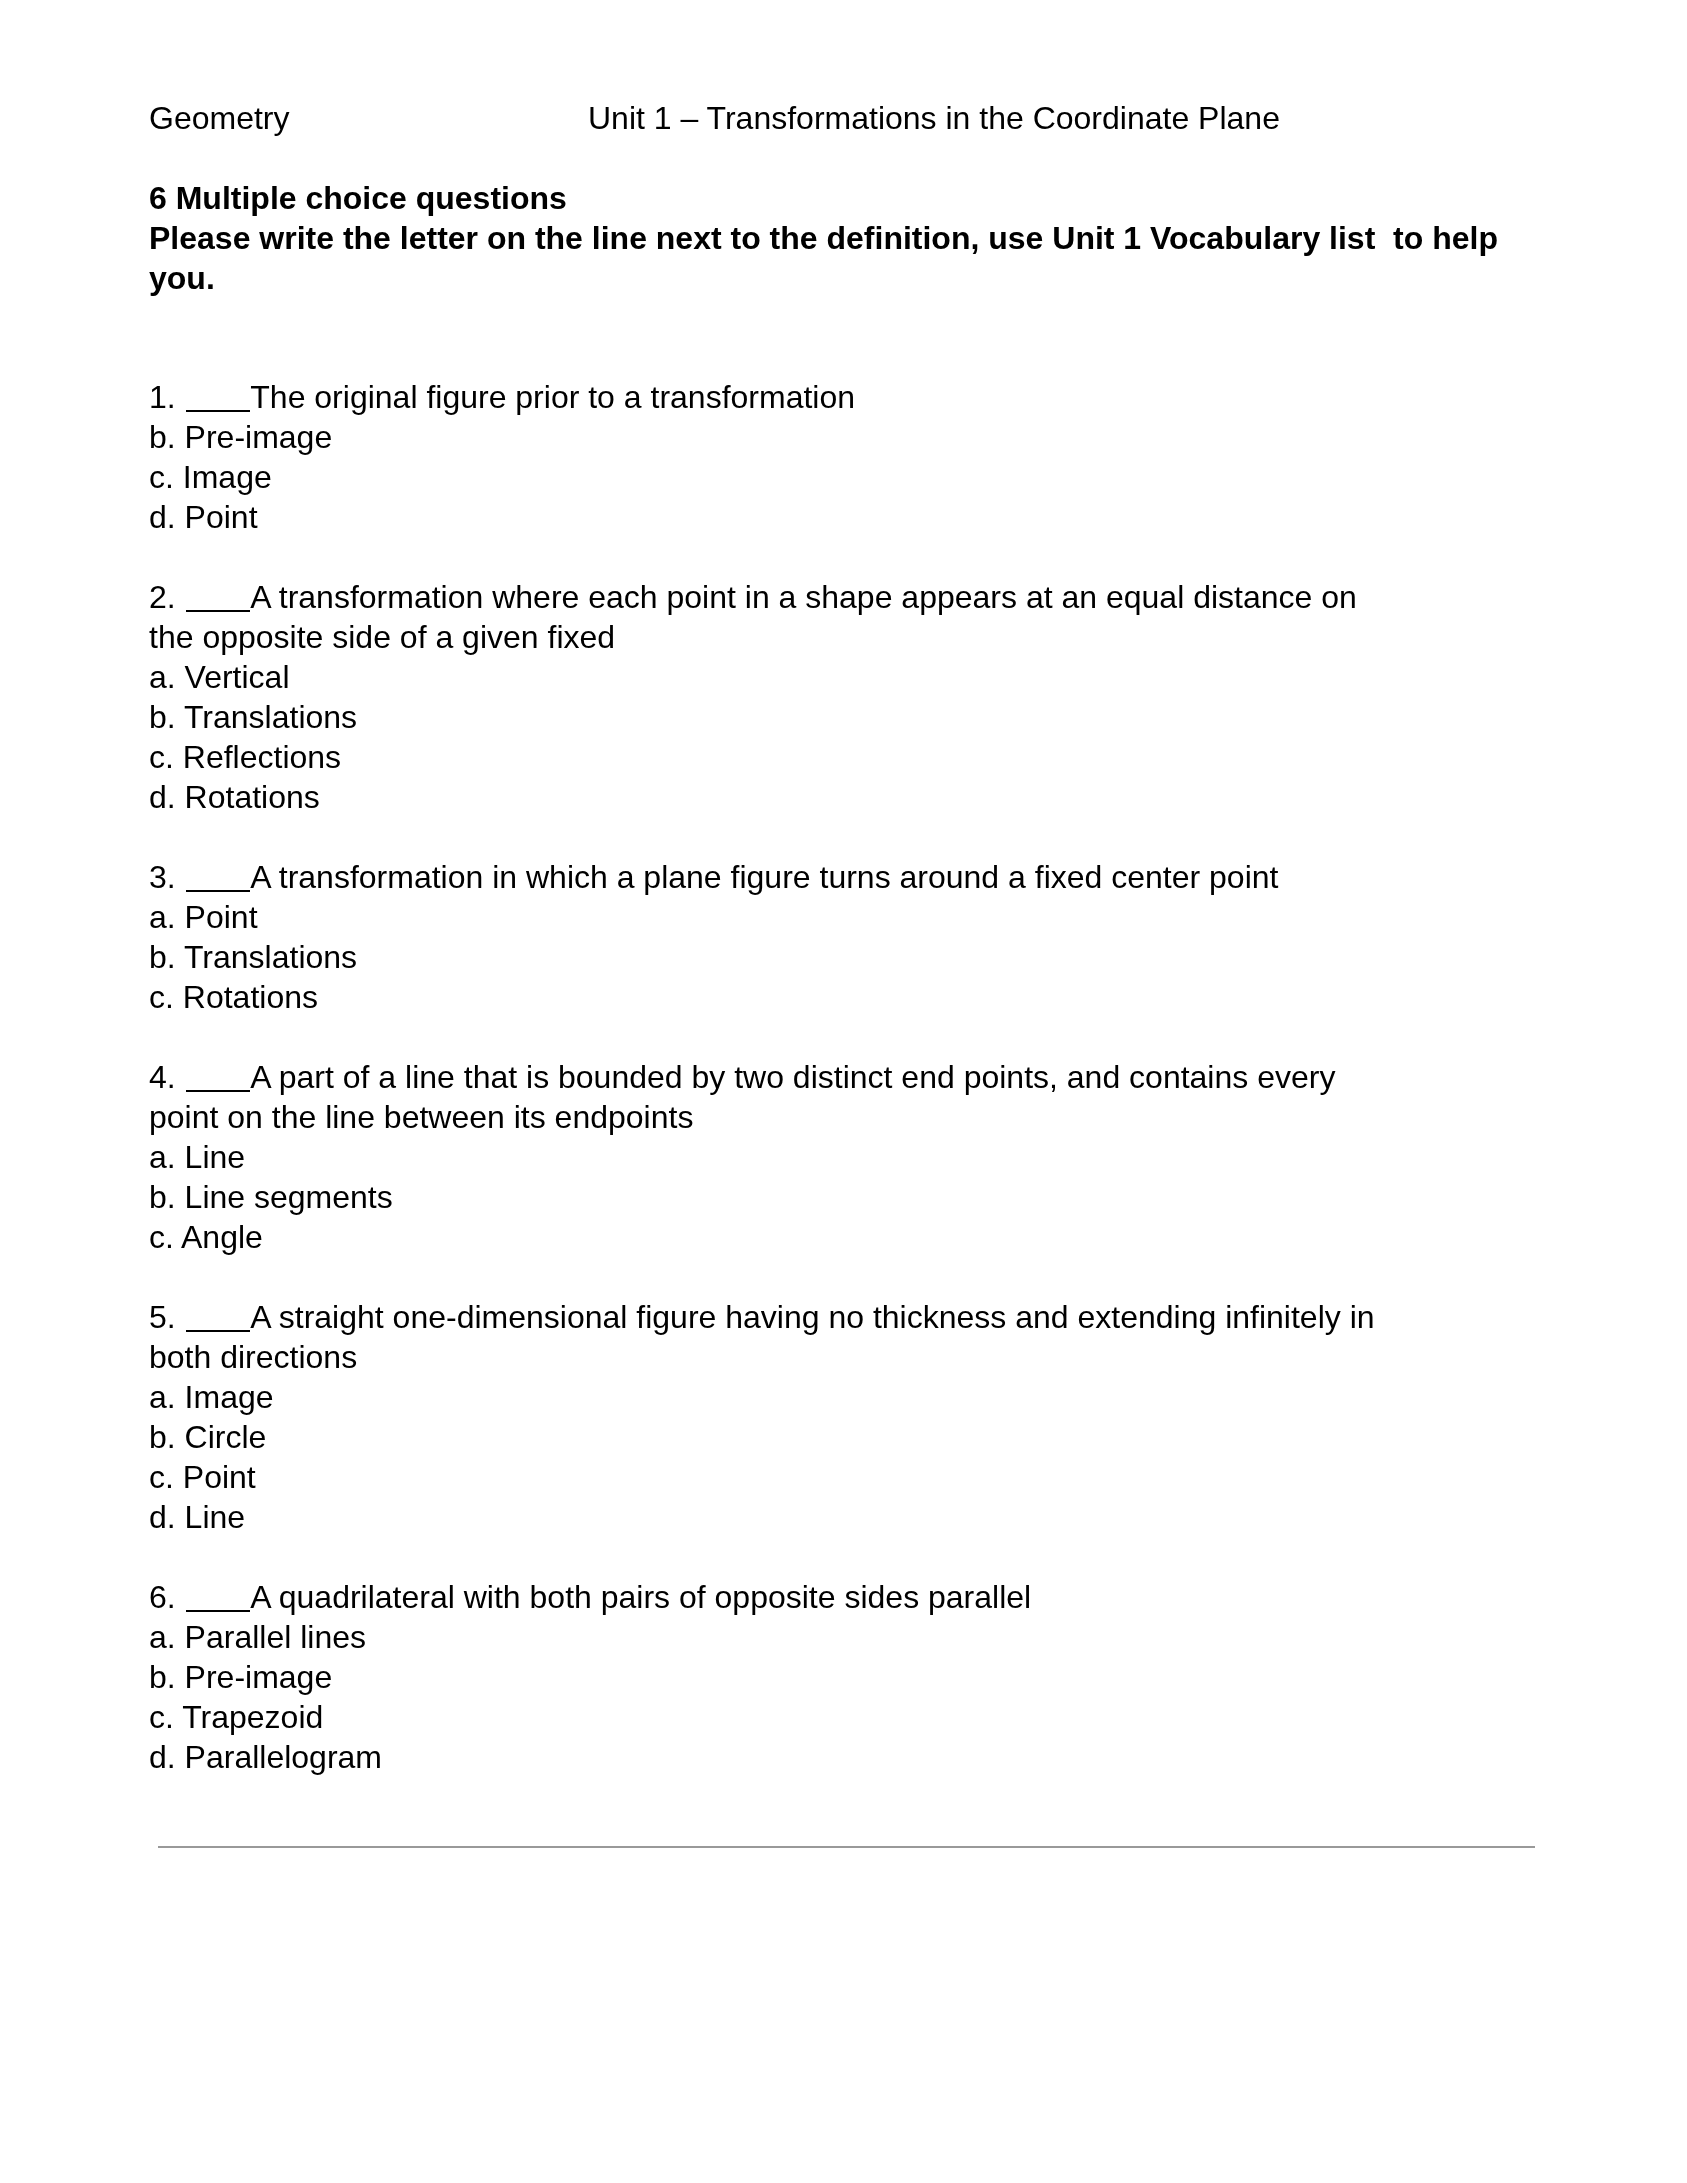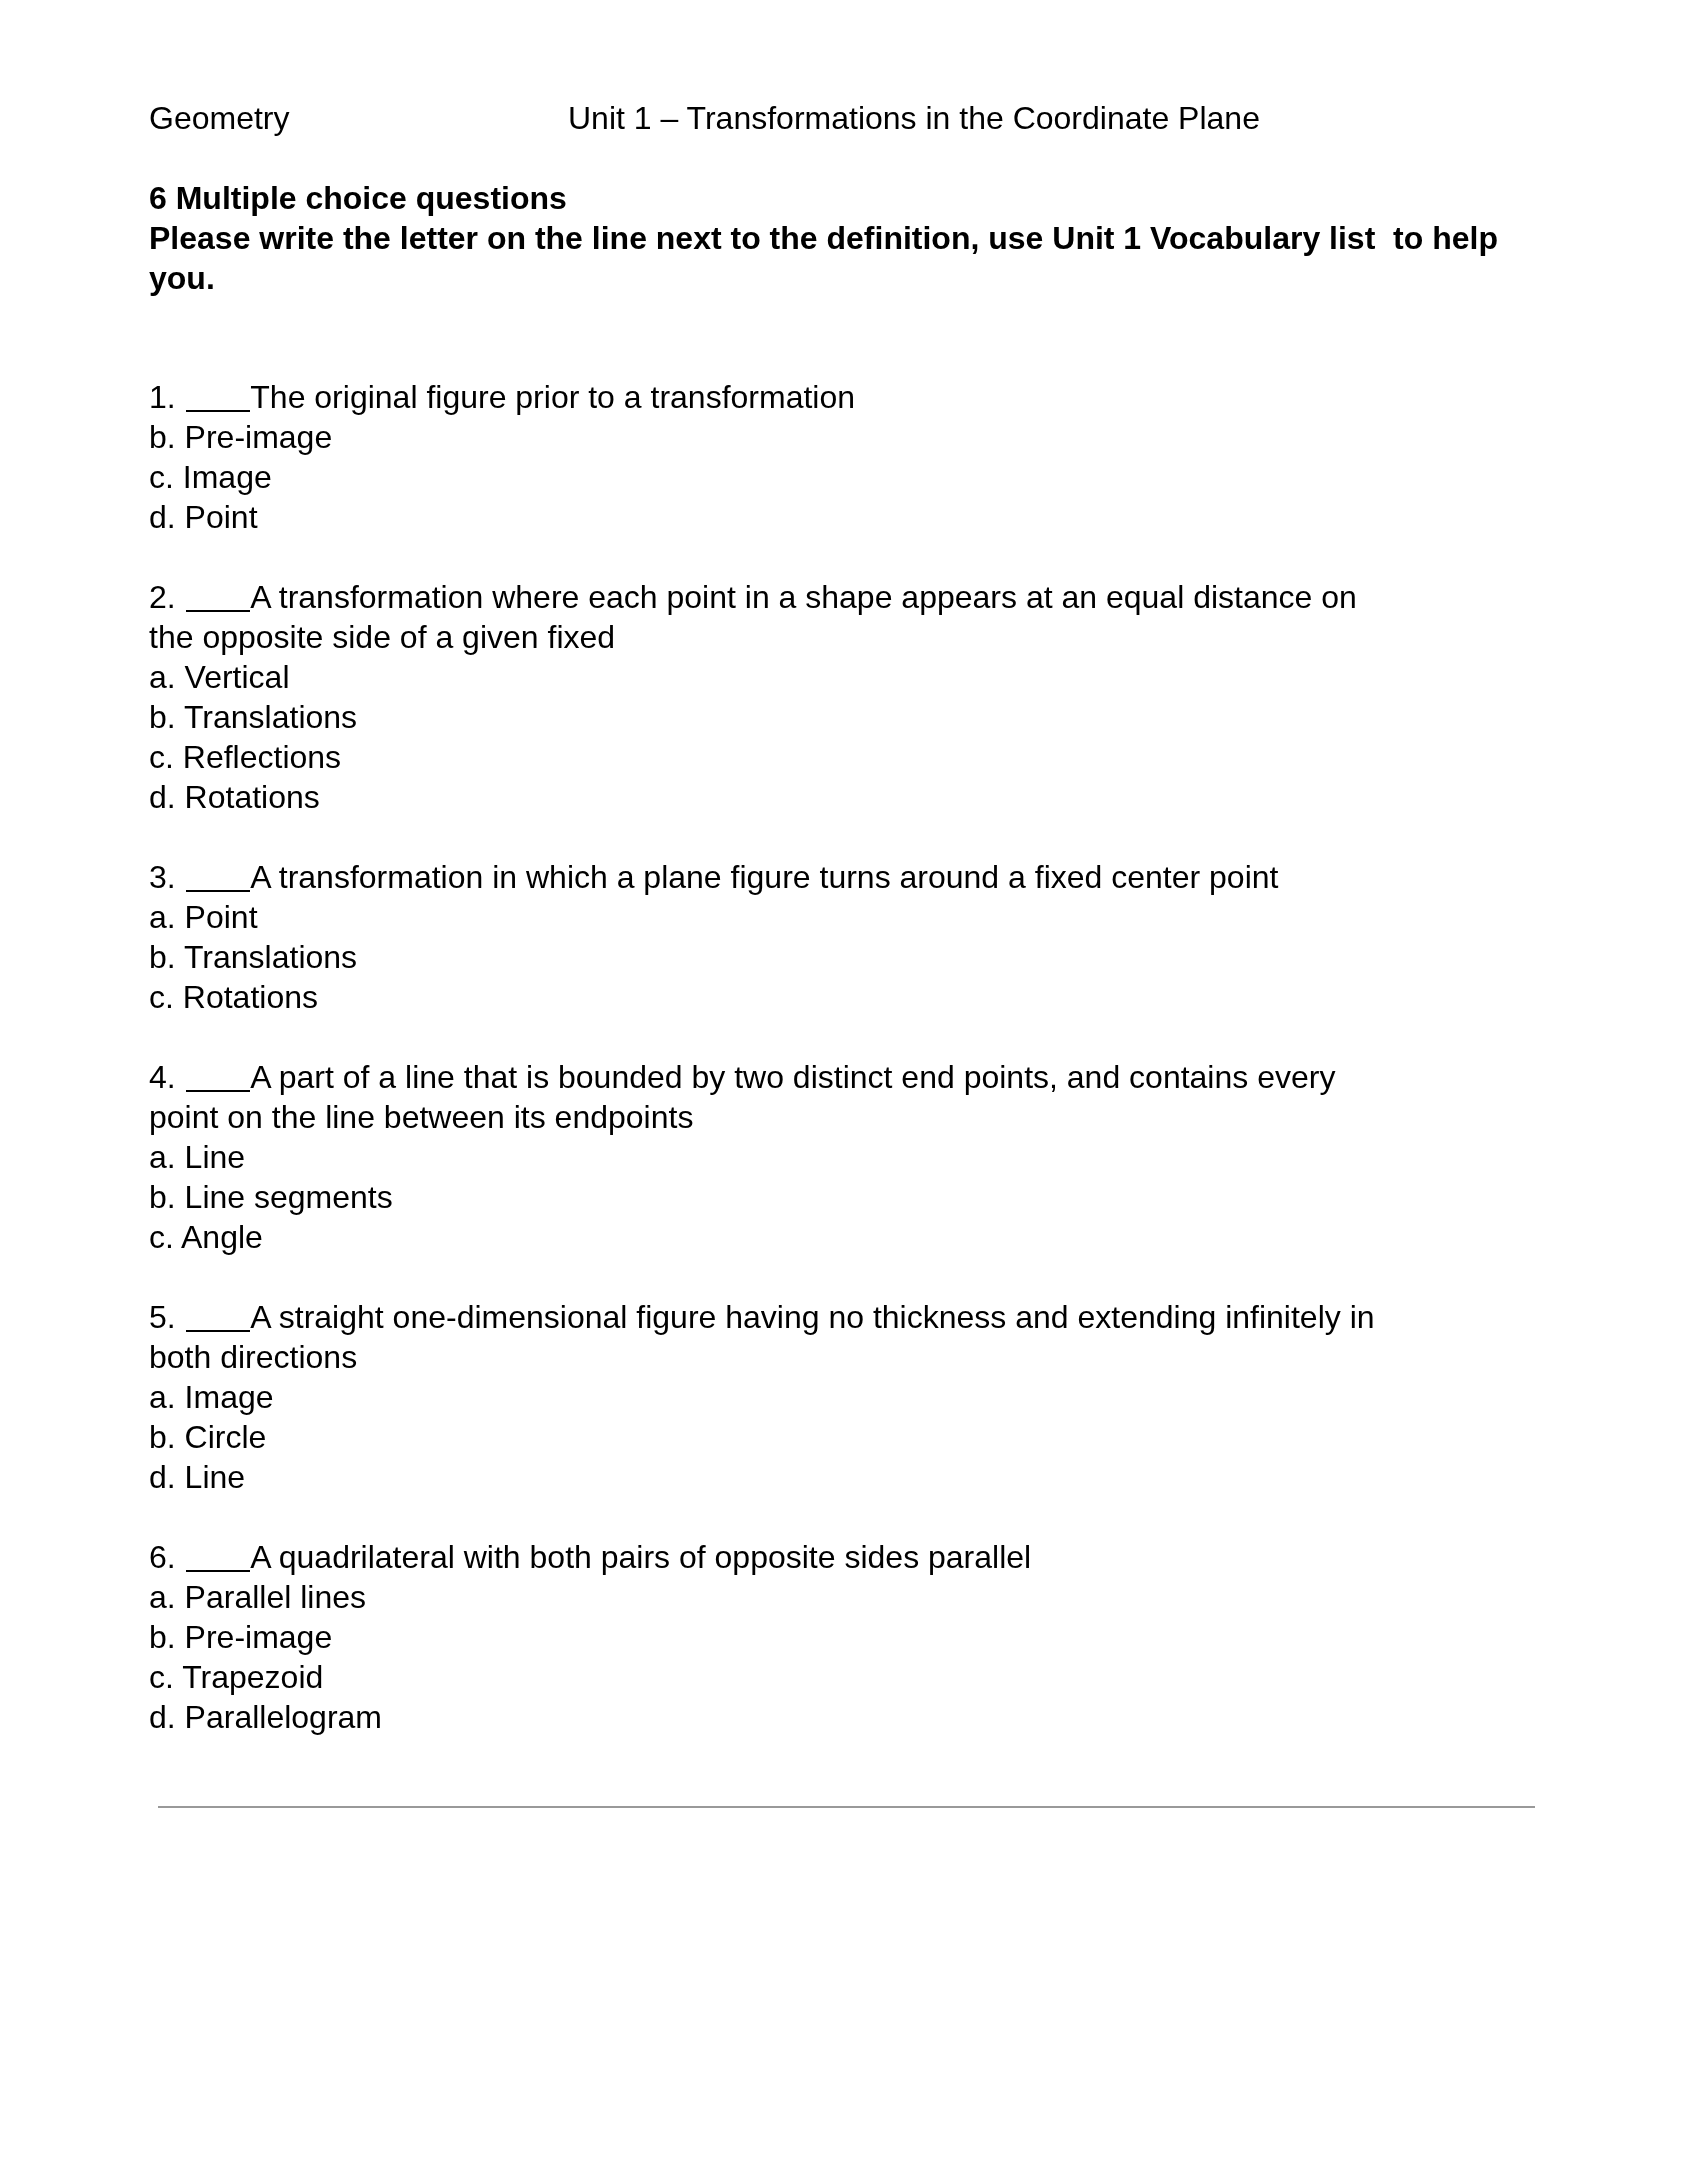--- a/index.html
+++ b/index.html
@@ -35,21 +35,21 @@
   }
   .gap { height: 40px; }
   .gap2 { height: 79px; }
   .header-row {
     position: relative;
     height: 40px;
     line-height: 40px;
   }
   .header-right {
     position: absolute;
-    left: 419px;
+    left: 439px;
     top: 0;
   }
   .bold { font-weight: bold; }
   .blank {
     display: inline-block;
     width: 64px;
     height: 26.5px;
     border-bottom: 2.6px solid #000000;
     margin-left: 10.6px;
     margin-bottom: -4px;
@@ -119,20 +119,21 @@
       <div class="line">c. Angle</div>
     </div>
 
     <div class="gap"></div>
 
     <div>
       <div class="line"><span>5.</span><span class="blank"></span><span>A straight one-dimensional figure having no thickness and extending infinitely in</span></div>
       <div class="line">both directions</div>
       <div class="line">a. Image</div>
       <div class="line">b. Circle</div>
+      <div class="line">c. Point</div>
       <div class="line">d. Line</div>
     </div>
 
     <div class="gap"></div>
 
     <div>
       <div class="line"><span>6.</span><span class="blank"></span><span>A quadrilateral with both pairs of opposite sides parallel</span></div>
       <div class="line">a. Parallel lines</div>
       <div class="line">b. Pre-image</div>
       <div class="line">c. Trapezoid</div>

